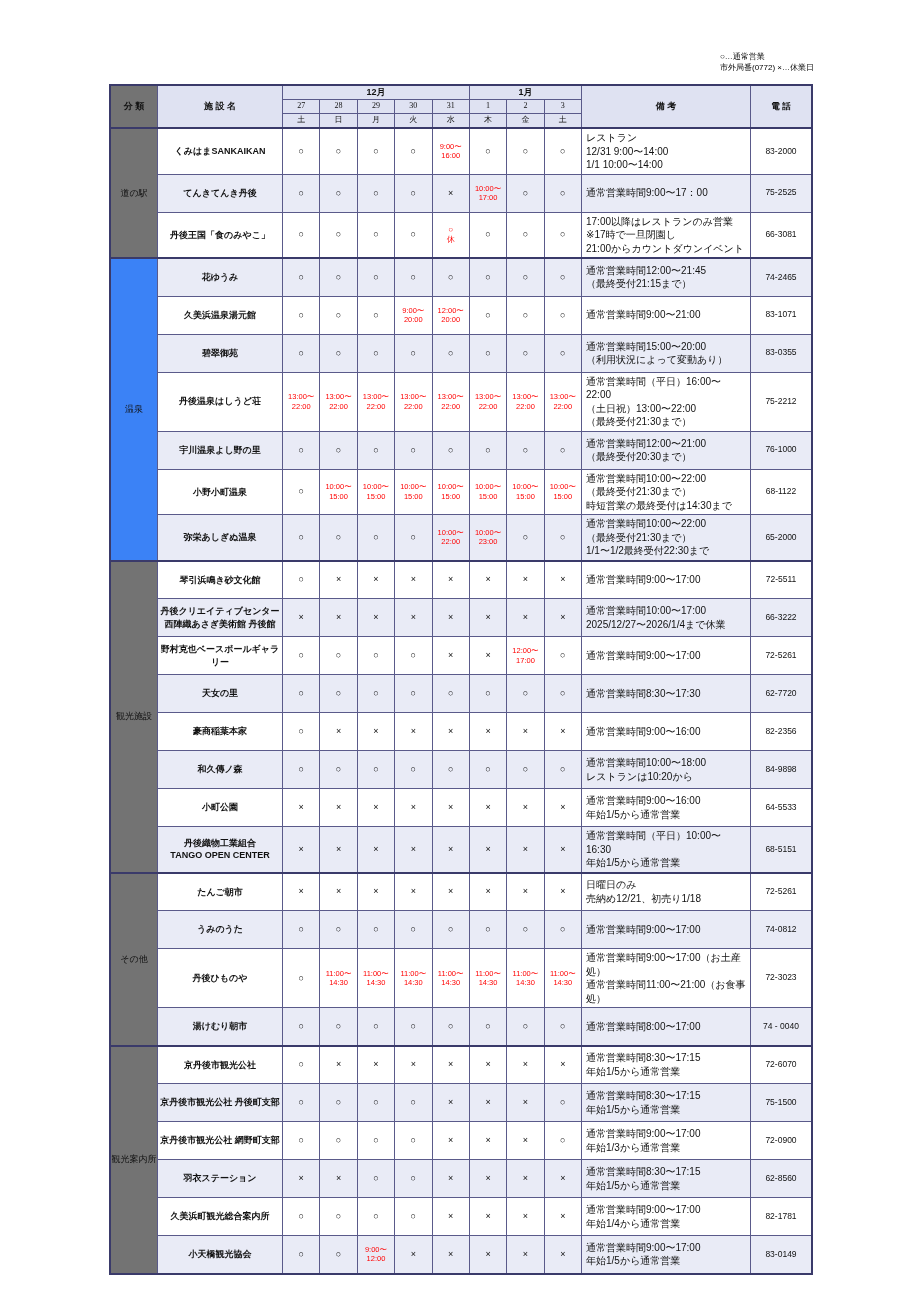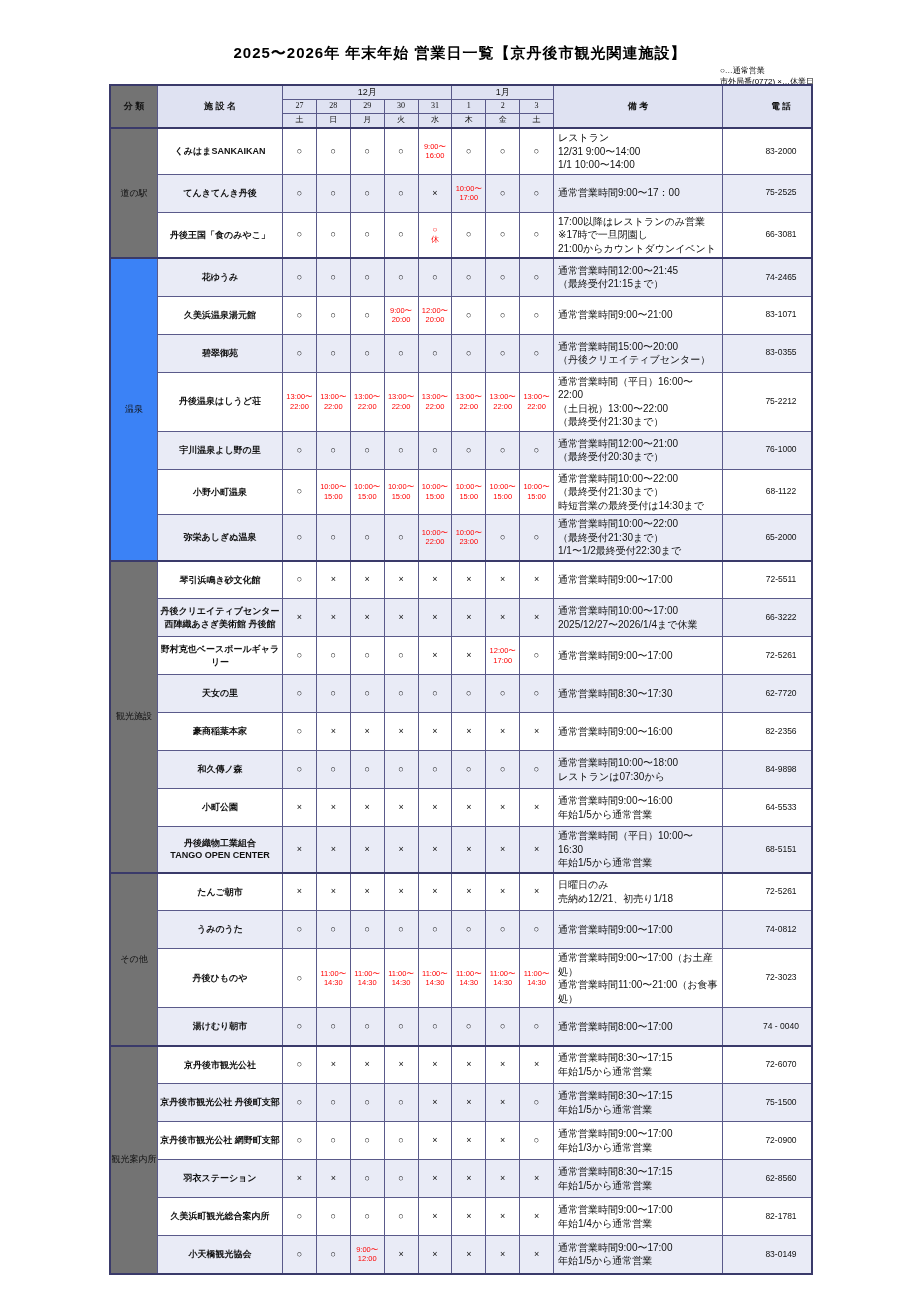--- a/index.html
+++ b/index.html
@@ -9,21 +9,21 @@
     font-family:"Liberation Sans","DejaVu Sans",sans-serif;
     color:#111;
     position:relative;
   }
   .page{position:relative;width:920px;height:1300px;}
   .title{
     position:absolute;top:44px;left:0;width:920px;text-align:center;
     font-size:15px;font-weight:bold;letter-spacing:1px;color:#000;
   }
   .legend{
-    position:absolute;top:66px;right:106px;text-align:left;font-size:8px;line-height:1.35;color:#000;
+    position:absolute;top:52px;right:106px;text-align:left;font-size:8px;line-height:1.35;color:#000;
   }
   .legend .l2{white-space:nowrap;}
   .table-wrap{position:absolute;top:84px;left:109px;width:704px;}
   table{border-collapse:collapse;width:704px;table-layout:fixed;}
   td,th{
     border:1px solid #5a5a8a;
     font-size:8px;
     color:#111;
     padding:0;
     text-align:center;
@@ -41,39 +41,38 @@
   .cat{
     width:46px;
     font-size:9px;
     background:#737373;
   }
   .name{
     width:120px;font-size:9px;font-weight:bold;text-align:center;padding:0 2px;
   }
   .day{width:38px;}
   .note{width:160px;text-align:left;padding:2px 4px;font-size:10px;}
-  .tel{width:60px;font-size:8.5px;padding-left:28px;}
+  .tel{width:60px;font-size:8.5px;}
   .row-alt td{background:#e9ebf6;}
   .row-alt td.cat{background:#3b82f6;}
   .mark{font-size:9px;}
   .time{font-size:7.5px;line-height:1.25;color:#ff0000;white-space:nowrap;margin-top:12px;}
   .timeblk{display:block;}
   tbody tr{height:38px;}
   .grp-top td{border-top:2px solid #3a3a6a;}
-  .hdr-month{background:#dfe2f2;font-weight:normal;font-size:9px;}
+  .hdr-month{background:#dfe2f2;font-weight:bold;font-size:9px;}
   .subhdr{height:12px;}
   .note-line{display:block;}
   table{border:2px solid #3a3a6a;}
 </style>
 </head>
 <body>
 
 <div class="page">
 
-  <div class="title">2025〜2026年  年末年始  営業日一覧【京丹後市観光関連施設】</div>
 
   <div class="legend">
     <div class="l1">○…通常営業</div>
     <div class="l2">市外局番(0772) ×…休業日</div>
   </div>
 
   <div class="table-wrap">
     <table>
       <thead>
         <tr>
@@ -205,21 +204,21 @@
             <td class="day"><span class="mark">○</span></td>
             <td class="day"><span class="mark">○</span></td>
             <td class="day"><span class="mark">○</span></td>
             <td class="day"><span class="mark">○</span></td>
             <td class="day"><span class="mark">○</span></td>
             <td class="day"><span class="mark">○</span></td>
             <td class="day"><span class="mark">○</span></td>
             <td class="day"><span class="mark">○</span></td>
             <td class="note">
               <span class="note-line">通常営業時間15:00〜20:00</span>
-              <span class="note-line">（丹後クリエイティブセンター）</span>
+              <span class="note-line">（利用状況によって変動あり）</span>
             </td>
             <td class="tel">83-0355</td>
           </tr>
           <tr>
             <td class="name">
               <span class="note-line">丹後温泉はしうど荘</span>
             </td>
             <td class="day"><span class="time"><span class="timeblk">13:00〜</span><span class="timeblk">22:00</span></span></td>
             <td class="day"><span class="time"><span class="timeblk">13:00〜</span><span class="timeblk">22:00</span></span></td>
             <td class="day"><span class="time"><span class="timeblk">13:00〜</span><span class="timeblk">22:00</span></span></td>
@@ -386,21 +385,21 @@
             <td class="day"><span class="mark">○</span></td>
             <td class="day"><span class="mark">○</span></td>
             <td class="day"><span class="mark">○</span></td>
             <td class="day"><span class="mark">○</span></td>
             <td class="day"><span class="mark">○</span></td>
             <td class="day"><span class="mark">○</span></td>
             <td class="day"><span class="mark">○</span></td>
             <td class="day"><span class="mark">○</span></td>
             <td class="note">
               <span class="note-line">通常営業時間10:00〜18:00</span>
-              <span class="note-line">レストランは07:30から</span>
+              <span class="note-line">レストランは10:20から</span>
             </td>
             <td class="tel">84-9898</td>
           </tr>
           <tr>
             <td class="name">
               <span class="note-line">小町公園</span>
             </td>
             <td class="day"><span class="mark">×</span></td>
             <td class="day"><span class="mark">×</span></td>
             <td class="day"><span class="mark">×</span></td>

